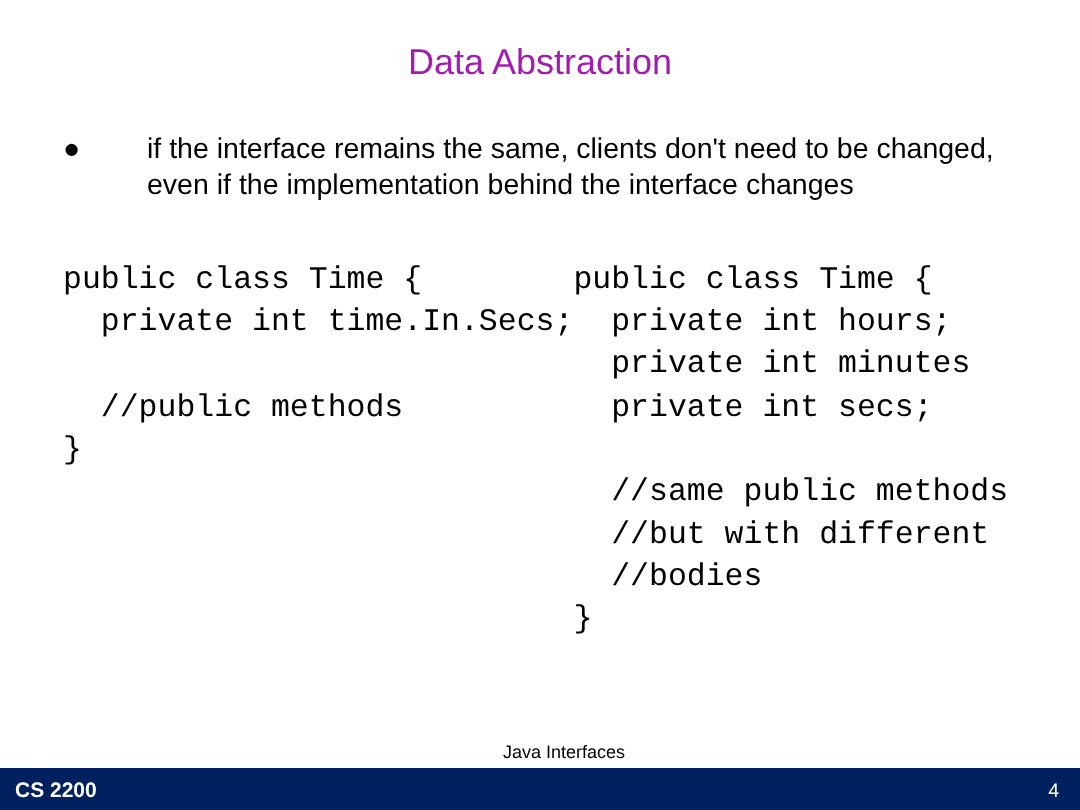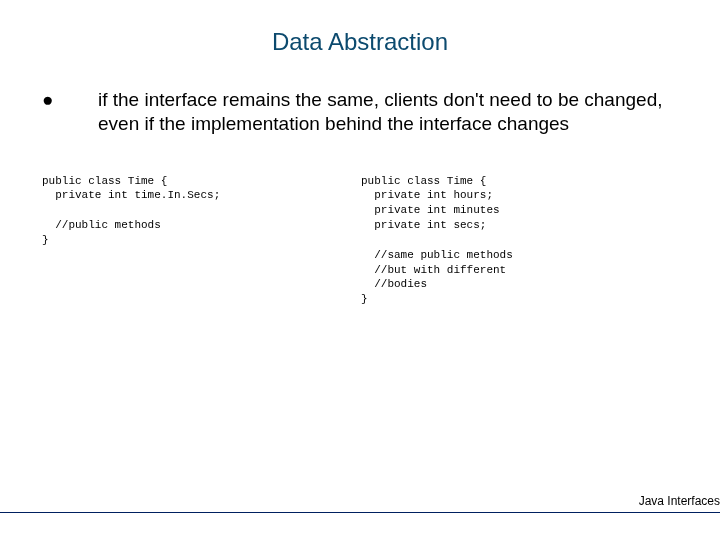--- a/index.html
+++ b/index.html
@@ -7,21 +7,21 @@
   .slide {
     width: 720px;
     height: 540px;
     background: #fff;
     position: relative;
     overflow: hidden;
   }
   .title {
     text-align: center;
     font-size: 24px;
-    color: #0c4a6e;
+    color: #a21caf;
     padding-top: 28px;
     font-weight: normal;
   }
   .body {
     padding: 32px 40px 0 40px;
   }
   .bullet {
     display: flex;
     font-size: 19px;
     line-height: 1.25;
@@ -35,21 +35,21 @@
   }
   .bullet .text { flex: 1; margin-left: 36px; }
   .code-area {
     display: flex;
     margin-top: 38px;
     padding-left: 2px;
   }
   .code-col {
     flex: 1;
     font-family: "Courier New", Courier, monospace;
-    font-size: 11px;
+    font-size: 21px;
     line-height: 1.35;
     white-space: pre;
     color: #000;
   }
   .footer {
     position: absolute;
     left: 0;
     bottom: 0;
     width: 100%;
     height: 28px;
@@ -70,21 +70,21 @@
     text-align: center;
     font-size: 12px;
     color: #000;
     background: transparent;
   }
   .footer-center-wrap {
     position: absolute;
     bottom: 28px;
     left: 0;
     width: 100%;
-    text-align: right;
+    text-align: center;
     font-size: 12px;
     color: #000;
     padding-bottom: 4px;
     padding-left: 32px;
   }
   .footer-right {
     flex: 0 0 auto;
     font-size: 13px;
     padding-right: 14px;
     color: #fff;
@@ -125,14 +125,19 @@
   //same public methods
   //but with different
   //bodies
 }</div>
     </div>
   </div>
 
   <div class="footer-center-wrap">Java Interfaces</div>
   <div class="rule"></div>
 
+  <div class="footer">
+    <div class="footer-left">CS 2200</div>
+    <div class="footer-center"></div>
+    <div class="footer-right">4</div>
+  </div>
 
 </div>
 
 </body></html>

